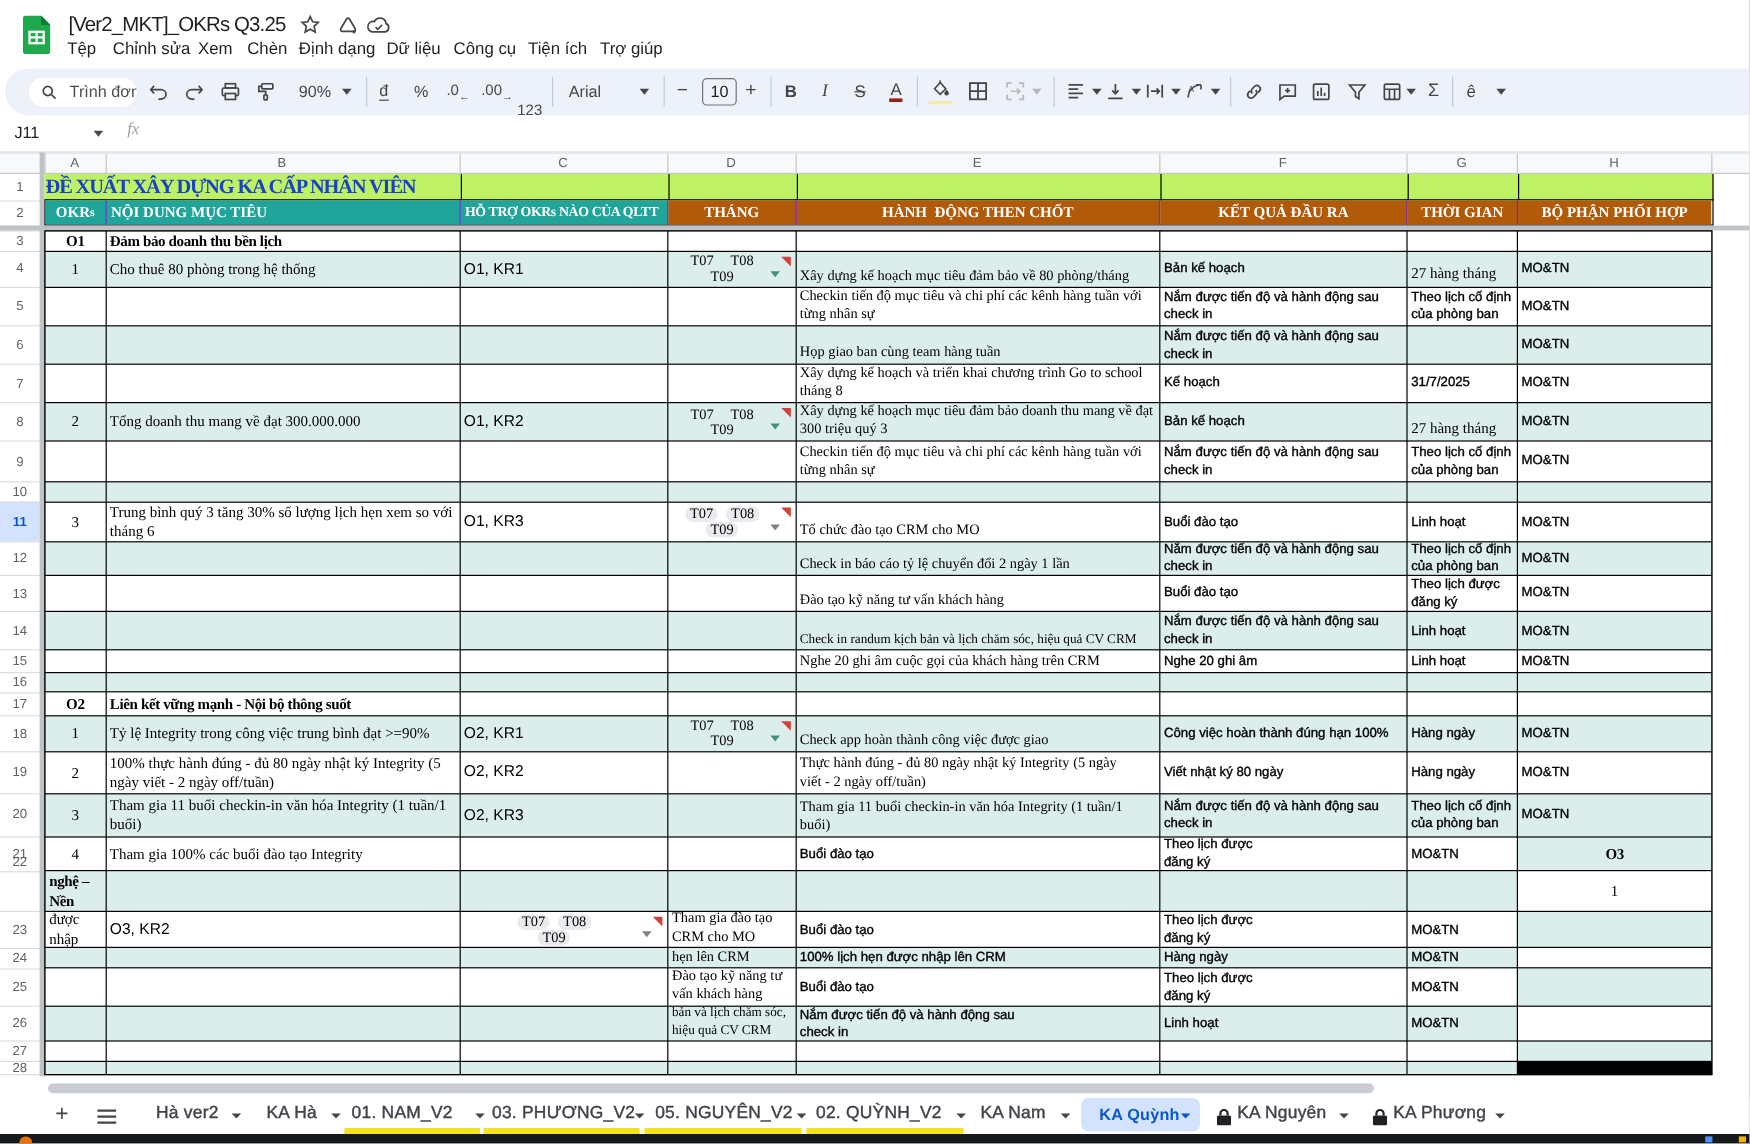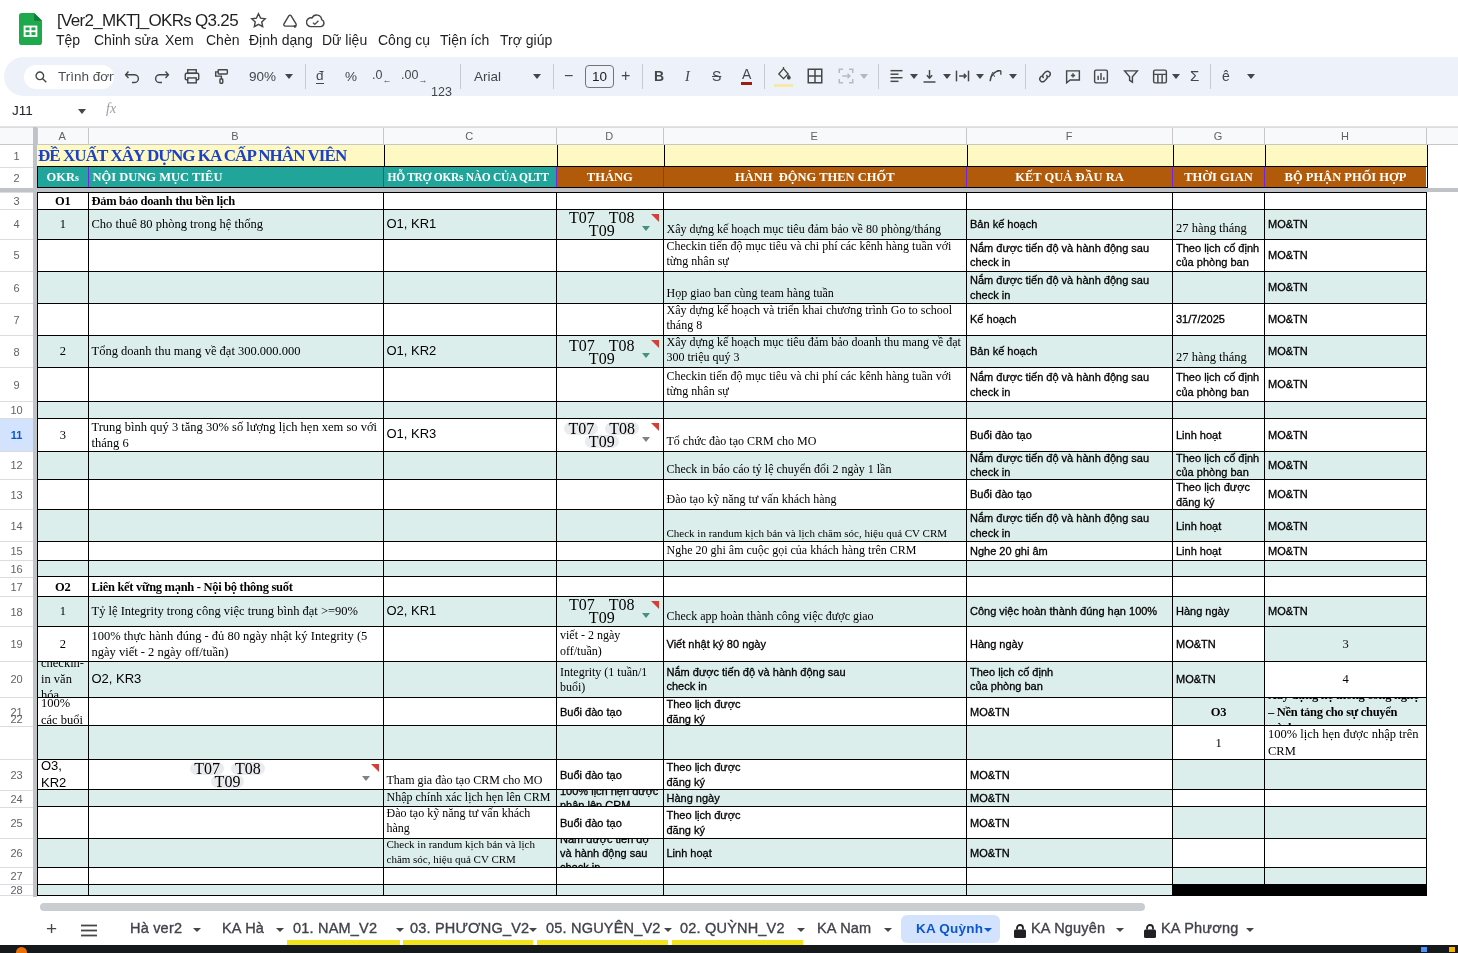--- a/index.html
+++ b/index.html
@@ -41,21 +41,21 @@
 #rowhdr { position:absolute; left:0; top:145px; width:33px; height:752px; background:#fff; }
 .rhn { position:absolute; left:0; width:33px; text-align:center; font-size:11px; color:#5f6368; height:16px; line-height:16px; }
 .rhsel { color:#0b57d0; font-weight:bold; }
 .rhsep { position:absolute; left:0; width:33px; height:1px; background:#dadce0; }
 #vdivider { position:absolute; left:33px; top:127px; width:4px; height:770px; background:#bfc2c6; }
 #hdivider { position:absolute; left:0px; top:188px; width:1458px; height:4px; background:#bfc2c6; }
 #cornerbox { position:absolute; left:0; top:127px; width:33px; height:18px; background:#f8f9fa;
   border-bottom:1px solid #c7c7c7; border-top:1px solid #dadce0; }
 
 
-#row1 { position:absolute; left:37px; top:145px; width:1391px; height:22px; background:#fef9c3; }
+#row1 { position:absolute; left:37px; top:145px; width:1391px; height:22px; background:#bef264; }
 #row1 .t { position:absolute; left:1px; top:1px; font-family:"Liberation Serif",serif;
   font-weight:bold; font-size:17px; letter-spacing:-0.95px; color:#1b41c8; white-space:nowrap; }
 .r1line { position:absolute; top:0; width:1px; height:22px; background:#000; }
 #row2 { position:absolute; left:37px; top:166px; width:1391px; height:22px; display:flex;
   border:1px solid #000; }
 #row2 .hc { height:100%; border-right:1px solid #6d28d9; color:#fff; font-family:"Liberation Serif",serif;
   font-weight:bold; font-size:12.5px; display:flex; align-items:center; white-space:nowrap; overflow:hidden; }
 #row2 .hc.last { border-right:none; }
 .tealbg { background:#21a49a; }
 .brownbg { background:#b15a09; }
@@ -75,21 +75,21 @@
 .cell.sm { font-size:11px; }
 .cell.csans { font-family:"Liberation Sans",sans-serif; font-size:13px; }
 .cell.gbot { align-items:flex-end; padding-bottom:2px; }
 
 .cell.colE { align-items:flex-end; font-size:12px; line-height:1.3; padding-right:3px; }
 .cell.colE.sm { font-size:11px; }
 .cell .ebot { padding-bottom:1px; }
 .cell.rel { position:relative; }
 
 .dwrap { position:relative; width:100%; height:100%; display:flex; flex-direction:column;
-  justify-content:center; align-items:center; font-size:16px; padding-right:16px; }
+  justify-content:center; align-items:center; font-size:12px; padding-right:16px; }
 .mline { text-align:center; line-height:13px; }
 .chip { background:#e9ebee; border-radius:7px; padding:0px 4px; display:inline-block; }
 .corner { position:absolute; right:0; top:0; width:0; height:0;
   border-left:8px solid transparent; border-top:8px solid #d43f38; }
 .darr { position:absolute; right:9px; top:58%; width:0; height:0;
   border-left:4.5px solid transparent; border-right:4.5px solid transparent; border-top:5.5px solid #45907f; }
 
 
 #hscroll { position:absolute; left:40px; top:903px; width:1105px; height:8px; background:#c9ccd0; border-radius:4px; }
 #tabbar { position:absolute; left:0; top:915px; width:1458px; height:30px; background:#fff; }
@@ -499,20 +499,21 @@
 <div class="cell teal">Tỷ lệ Integrity trong công việc trung bình đạt &gt;=90%</div>
 <div class="cell teal csans">O2, KR1</div>
 <div class="cell teal ctr rel"><div class="dwrap"><div class="mline"><span class="mn">T07</span><span class="mn" style="margin-left:14px">T08</span></div><div class="mline"><span class="mn">T09</span></div><span class="corner"></span><span class="darr" style="border-top-color:#45907f"></span></div></div>
 <div class="cell teal colE"><div class="ebot">Check app hoàn thành công việc được giao</div></div>
 <div class="cell teal sans">Công việc hoàn thành đúng hạn 100%</div>
 <div class="cell teal sans colG">Hàng ngày</div>
 <div class="cell teal sans">MO&amp;TN</div>
 <div class="cell wh ctr">2</div>
 <div class="cell wh">100% thực hành đúng - đủ 80 ngày nhật ký Integrity (5
 ngày viết - 2 ngày off/tuần)</div>
+<div class="cell wh csans">O2, KR2</div>
 <div class="cell wh"></div>
 <div class="cell wh colE"><div class="ebot">Thực hành đúng - đủ 80 ngày nhật ký Integrity (5 ngày
 viết - 2 ngày off/tuần)</div></div>
 <div class="cell wh sans">Viết nhật ký 80 ngày</div>
 <div class="cell wh sans colG">Hàng ngày</div>
 <div class="cell wh sans">MO&amp;TN</div>
 <div class="cell teal ctr">3</div>
 <div class="cell teal">Tham gia 11 buổi checkin-in văn hóa Integrity (1 tuần/1
 buổi)</div>
 <div class="cell teal csans">O2, KR3</div>

